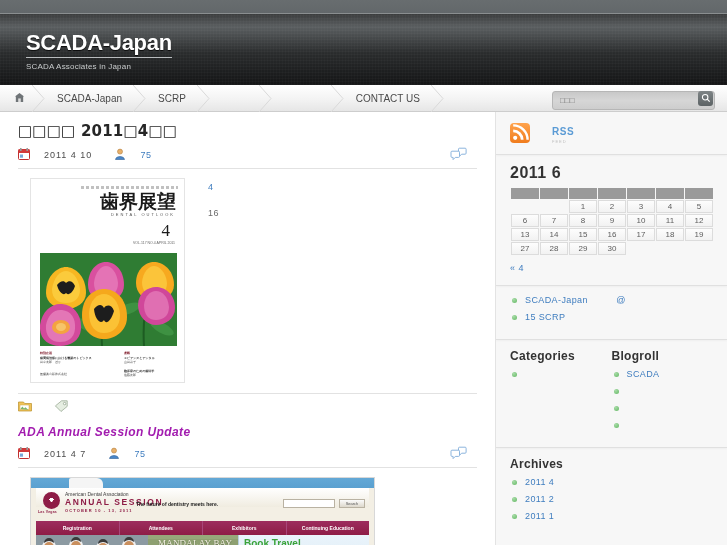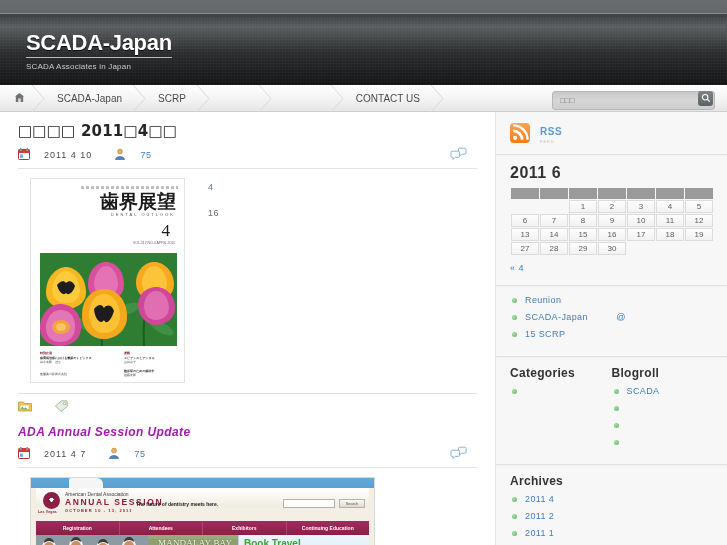--- a/index.html
+++ b/index.html
@@ -234,21 +234,21 @@
 
   
   .sidebar {
     position: absolute; left: 495px; top: 0; width: 232px; height: 433px;
     background: #f7f7f7; border-left: 1px solid #e3e3e3;
     padding: 0; overflow: hidden;
   }
   .sb-block { padding: 9px 14px 10px 14px; position: relative; }
   .sb-sep { height: 1px; background: #e0e0e0;
     box-shadow: 0 1px 2px rgba(0,0,0,.05); }
-  .rss-row { display: flex; align-items: center; gap: 10px; }
+  .rss-row { display: flex; align-items: center; gap: 22px; }
   .rss-icon {
     width: 20px; height: 20px; border-radius: 4px;
     background: linear-gradient(180deg,#ffa34d 0%, #f07c1d 100%);
     position: relative; flex: none;
   }
   .rss-label { font-size: 10px; font-weight: bold; color: #5b9bd5; letter-spacing: .5px; }
   .rss-sub { font-size: 4px; color: #c0c0c0; letter-spacing: 1px; }
 
   .cal-title { font-size: 16px; font-weight: bold; color: #333; margin-bottom: 5px;
     letter-spacing: .5px; }
@@ -685,21 +685,20 @@
               </tr>
             </tbody>
         </table>
         <span class="cal-prev">« 4</span>
       </div>
 
       <div class="sb-sep"></div>
 
       <div class="sb-block">
         <ul class="sb-list">
-          <li>Reunion</li>
           <li>SCADA-Japan　　　@</li>
           <li>  15 SCRP</li>
         </ul>
       </div>
 
       <div class="sb-sep"></div>
 
       <div class="sb-block two-col">
         <div>
           <div class="sb-head">Categories</div>

